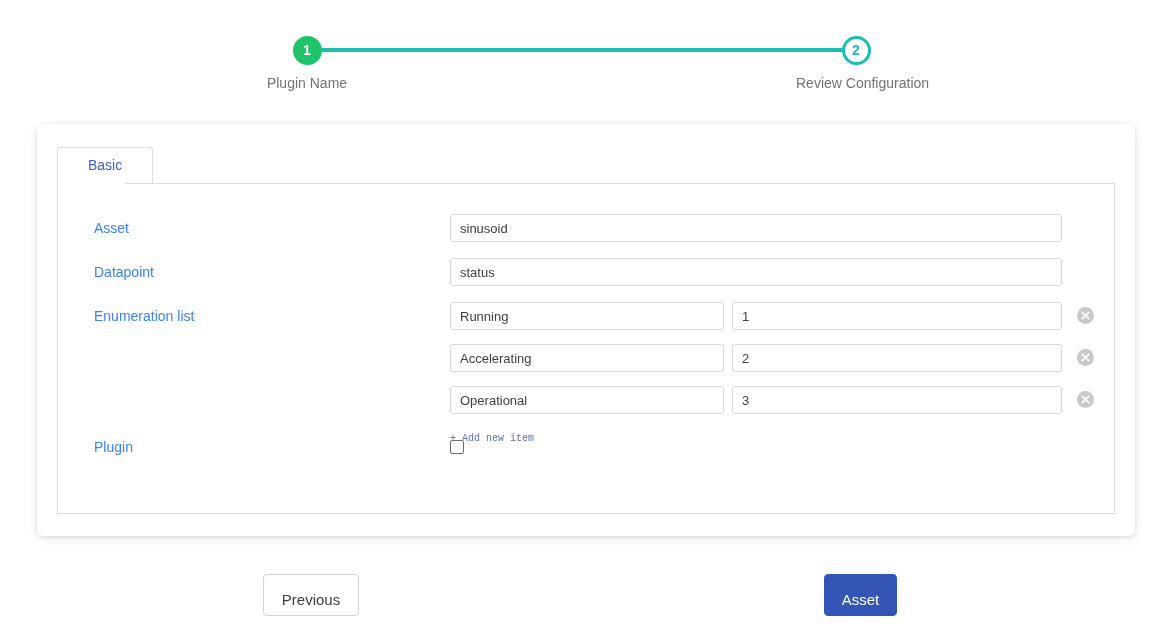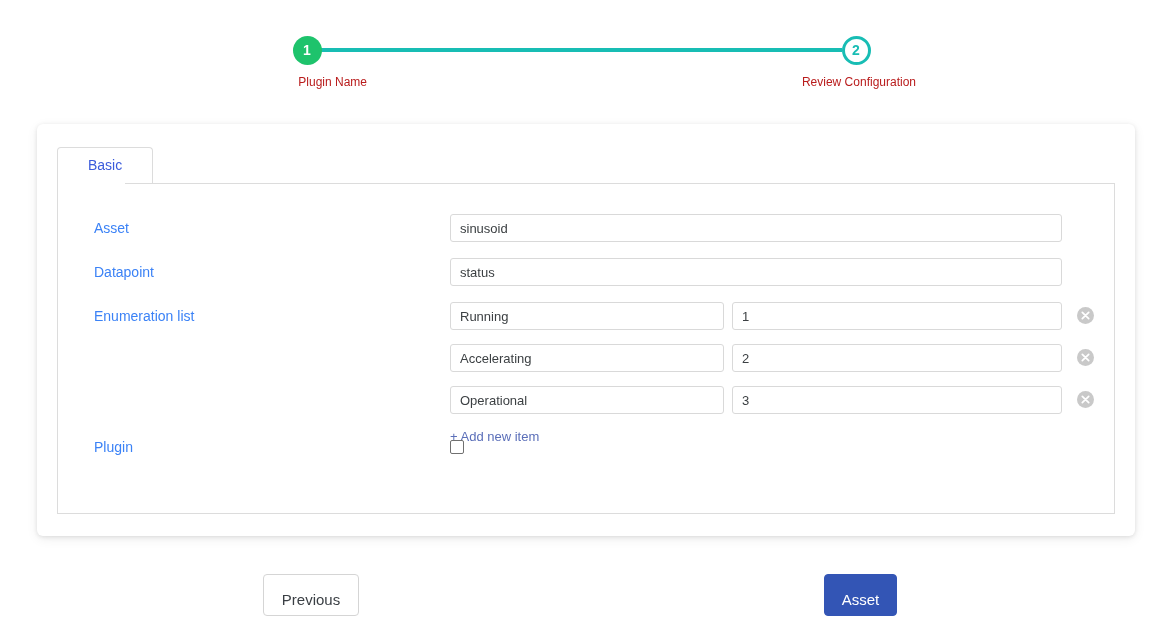--- a/index.html
+++ b/index.html
@@ -61,24 +61,23 @@
     color: #ffffff;
   }
   .step-bubble.current {
     background: #ffffff;
     border: 3px solid #18bdb4;
     color: #18bdb4;
     line-height: 23px;
   }
   .step-label {
     margin-top: 10px;
-    font-size: 12px;
-    color: #b91c1c;
+    font-size: 14px;
+    color: #737373;
     white-space: nowrap;
-    text-align: right;
   }
 
   
   .card {
     position: absolute;
     left: 37px;
     top: 124px;
     width: 1098px;
     height: 412px;
     background: #ffffff;
@@ -174,25 +173,26 @@
     border: none;
     padding: 0;
     background: #c9c9c9;
     border-radius: 50%;
     cursor: pointer;
     display: block;
   }
   .del-btn svg { display: block; }
   .add-link {
     display: inline-block;
-    font-size: 13px;
+    font-size: 10px;
     color: #5b6fb9;
     text-decoration: none;
     cursor: pointer;
     white-space: nowrap;
+    font-family: Liberation Mono, monospace;
   }
   .chk {
     width: 14px;
     height: 14px;
     margin: 0;
     border: 1px solid #707070;
     border-radius: 2px;
     background: #fff;
     -webkit-appearance: none;
     appearance: none;

